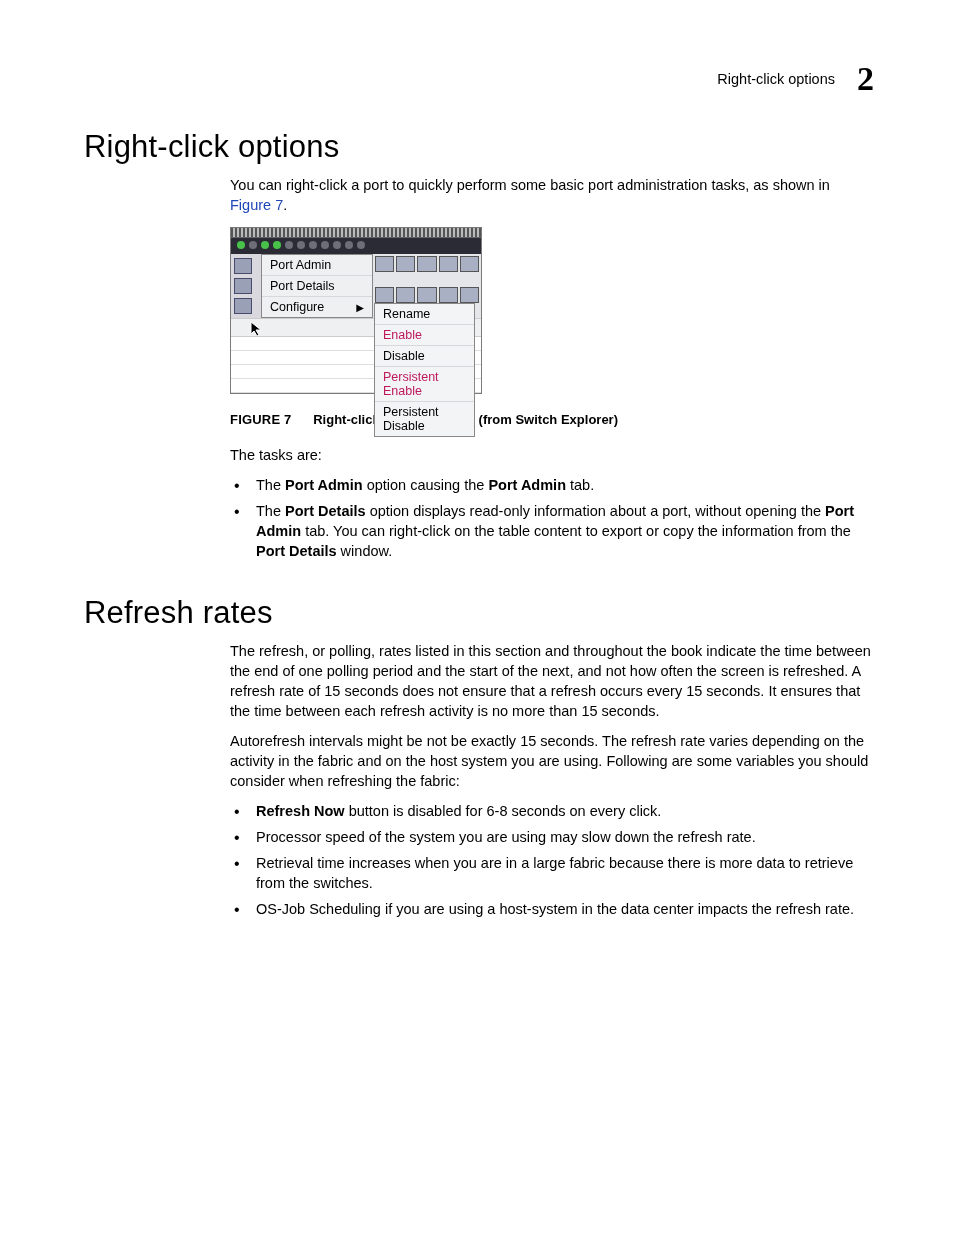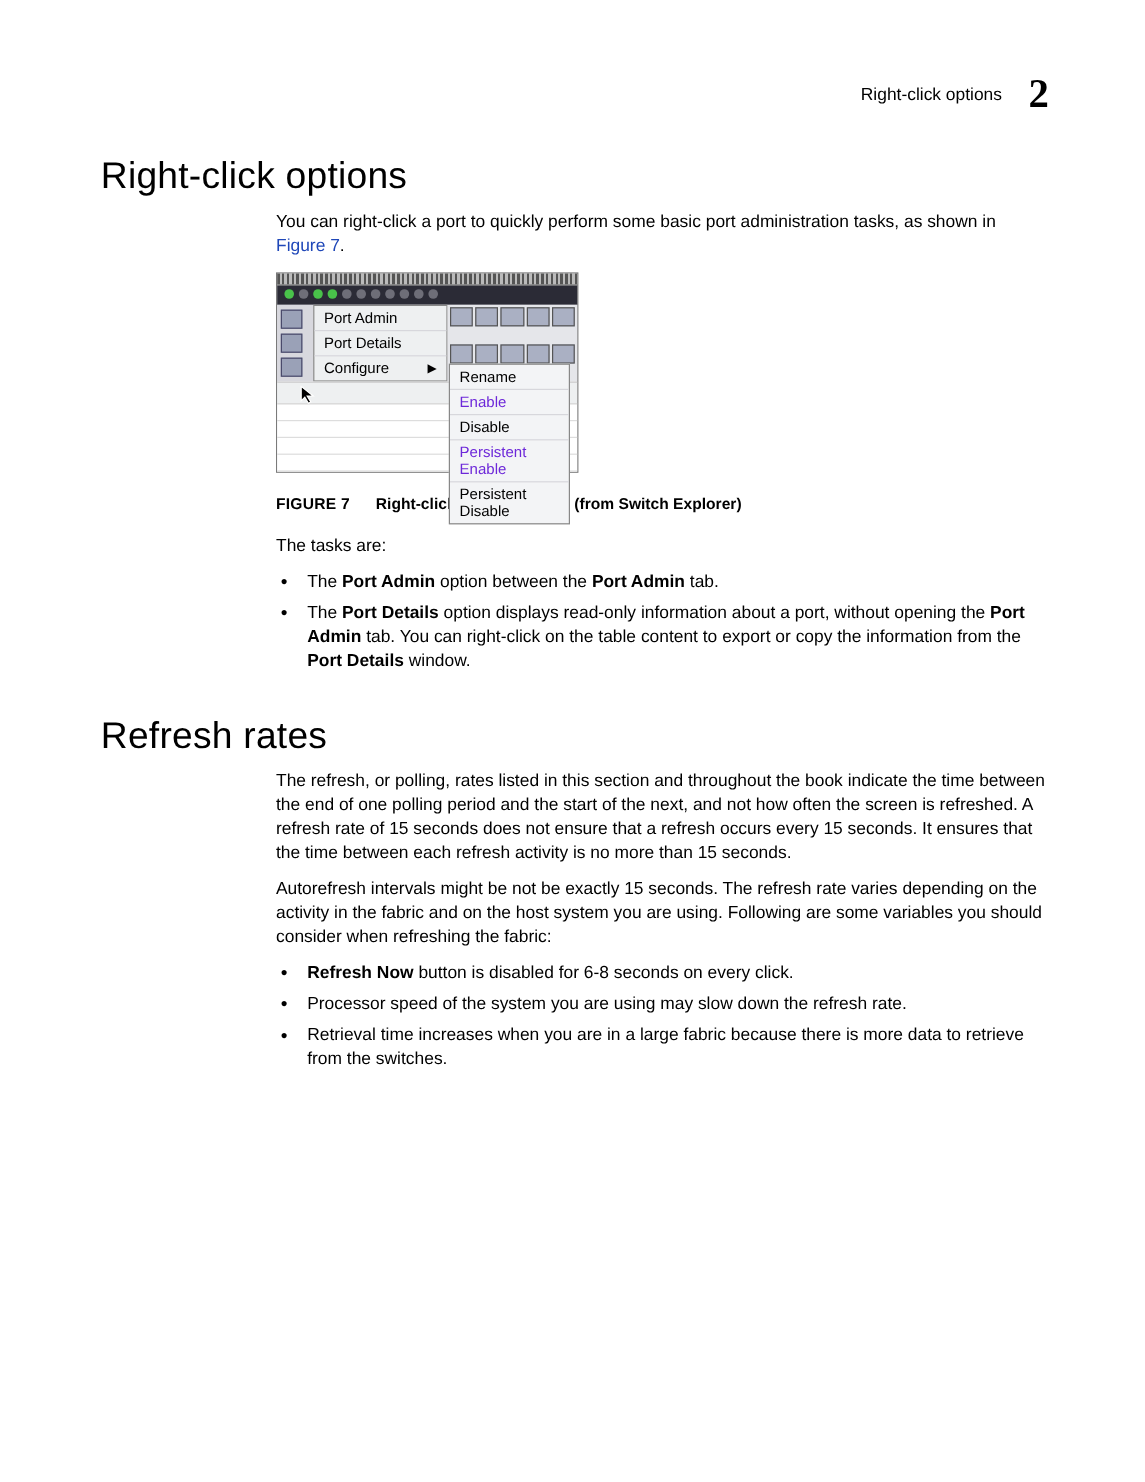--- a/index.html
+++ b/index.html
@@ -34,21 +34,21 @@
   .dot{width:8px;height:8px;border-radius:50%;background:#49c24a;}
   .dot.off{background:#6e6e78;}
   .menu { background:#eef0f1; border:1px solid #888; width:112px; }
   .menu .mi { padding:3px 8px; font-size:12.5px; border-bottom:1px solid #d7d7dc; display:flex; align-items:center; justify-content:space-between; }
   .menu .mi:last-child{border-bottom:none;}
   .menu .arrow{font-size:10px;}
   .portgrid { flex:1; background:#e5e6ea; padding:2px; display:grid; grid-template-columns: repeat(5, 1fr); gap:2px; }
   .pg { height:16px; background:#aab0c3; border:1px solid #555; }
   .submenu { position:absolute; margin-top:-4px; background:#f3f4f6; border:1px solid #888; width:101px; }
   .submenu .mi { padding:3px 8px; font-size:12.5px; border-bottom:1px solid #d7d7dc; }
-  .submenu .mi.disabled { color:#6d28d9; }
+  .submenu .mi.disabled { color:#be185d; }
   .submenu .mi:last-child{border-bottom:none;}
   .cursor { position:relative; }
   .cursor svg { position:absolute; left:18px; top:2px; }
   .lines { background:#fff; border-top:1px solid #ccc; }
   .lines .ln { height:14px; border-bottom:1px solid #ddd; }
   .shot-wrap { position:relative; display:inline-block; }
 </style>
 </head>
 <body>
 
@@ -136,35 +136,36 @@
         </div>
         <div class="figure-caption">
           <span class="cap-label">FIGURE 7</span>
           <span class="cap-text">Right-click menu for ports (from Switch Explorer)</span>
         </div>
       </div>
 
       <p>The tasks are:</p>
       <ul class="bullets">
         <li>
-          <span>The </span><b>Port Admin</b><span> option between the </span><b>Port Admin</b><span> tab.</span>
+          <span>The </span><b>Port Admin</b><span> option causing the </span><b>Port Admin</b><span> tab.</span>
         </li>
         <li>
           <span>The </span><b>Port Details</b><span> option displays read-only information about a port, without opening the </span><b>Port Admin</b><span> tab. You can right-click on the table content to export or copy the information from the </span><b>Port Details</b><span> window.</span>
         </li>
       </ul>
     </div>
 
     <h1 class="section-title" style="margin-top:34px;">Refresh rates</h1>
     <div class="body-indent">
       <p>The refresh, or polling, rates listed in this section and throughout the book indicate the time between the end of one polling period and the start of the next, and not how often the screen is refreshed. A refresh rate of 15 seconds does not ensure that a refresh occurs every 15 seconds. It ensures that the time between each refresh activity is no more than 15 seconds.</p>
       <p>Autorefresh intervals might be not be exactly 15 seconds. The refresh rate varies depending on the activity in the fabric and on the host system you are using. Following are some variables you should consider when refreshing the fabric:</p>
       <ul class="bullets">
         <li>
           <b>Refresh Now</b><span> button is disabled for 6-8 seconds on every click.</span>
         </li>
         <li>Processor speed of the system you are using may slow down the refresh rate.</li>
         <li>Retrieval time increases when you are in a large fabric because there is more data to retrieve from the switches.</li>
+        <li>OS-Job Scheduling if you are using a host-system in the data center impacts the refresh rate.</li>
       </ul>
     </div>
   </div>
 
 </div>
 
 </body></html>

